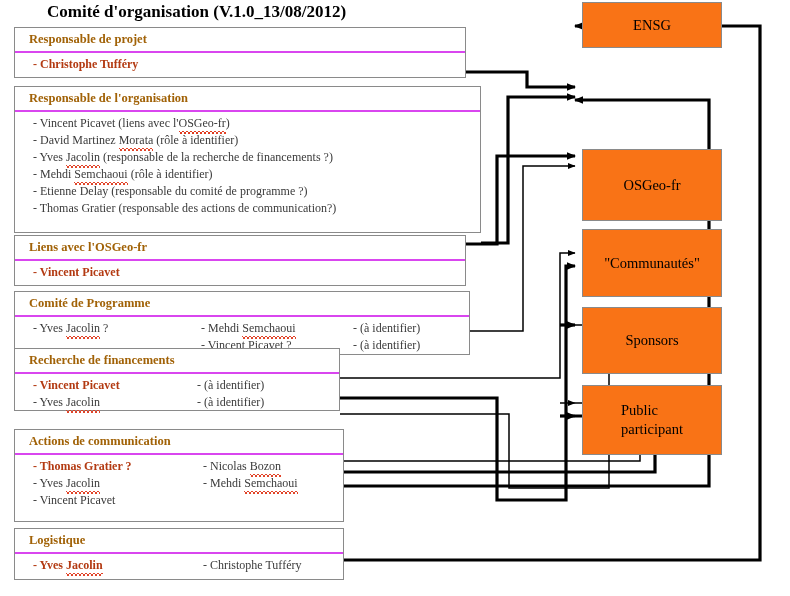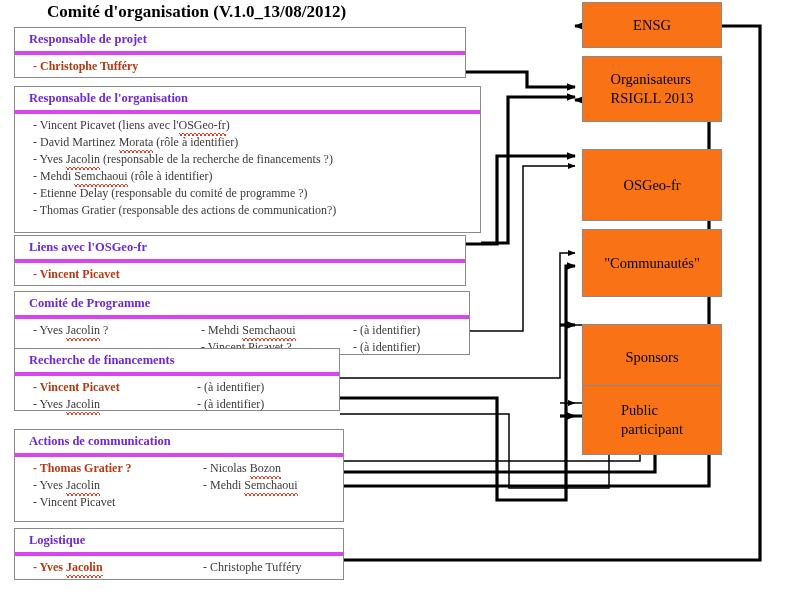--- a/index.html
+++ b/index.html
@@ -15,23 +15,23 @@
 
   
   .gbox{
     position:absolute;
     border:1px solid #8a8a8a;
     background:#ffffff;
     box-sizing:border-box;
   }
   .ghead{
     position:relative;
-    font-size:12.5px;font-weight:bold;color:#6d28d9;
+    font-size:12.5px;font-weight:bold;color:#a16207;
     padding:4px 0 4px 14px;
-    border-bottom:4px solid #d946ef;
+    border-bottom:2px solid #d946ef;
     white-space:nowrap;
     line-height:15px;
   }
   .gbody{
     position:relative;
     padding:3px 0 3px 0;
   }
   .line{
     font-size:12px;color:#3a3a3a;line-height:17px;
     white-space:nowrap;padding-left:18px;
@@ -193,33 +193,30 @@
       <div class="col">
         <div class="line">- Christophe Tufféry</div>
       </div>
     </div>
   </div>
 
   <div class="tbox" style="left:582px;top:2px;width:140px;height:46px;">
     <span>ENSG</span>
   </div>
 
-  <div class="tbox" style="left:582px;top:56px;width:140px;height:66px;">
-    <span class="nl">Organisateurs<br>RSIGLL  2013</span>
-  </div>
 
   <div class="tbox" style="left:582px;top:149px;width:140px;height:72px;">
     <span>OSGeo-fr</span>
   </div>
 
   <div class="tbox" style="left:582px;top:229px;width:140px;height:68px;">
     <span>"Communautés"</span>
   </div>
 
-  <div class="tbox" style="left:582px;top:324px;width:140px;height:67px;">
+  <div class="tbox" style="left:582px;top:307px;width:140px;height:67px;">
     <span>Sponsors</span>
   </div>
 
   <div class="tbox" style="left:582px;top:385px;width:140px;height:70px;">
     <span class="nl">Public<br>participant</span>
   </div>
 
 </div>
 
 </body></html>

